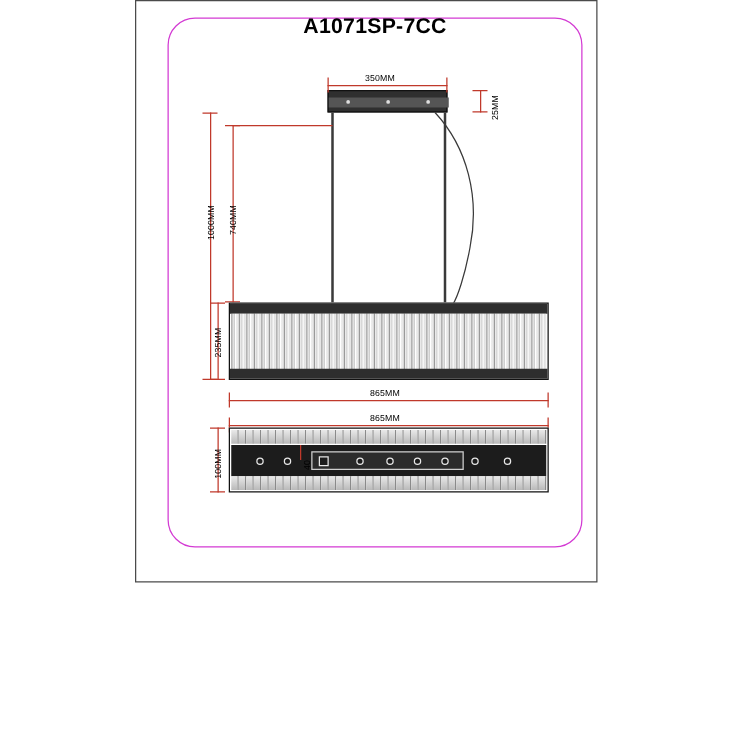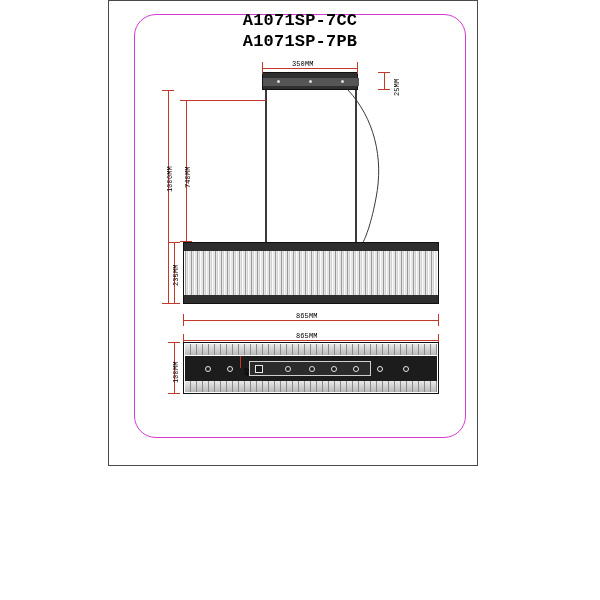--- a/index.html
+++ b/index.html
@@ -11,21 +11,20 @@
     width: 600px;
     height: 600px;
     font-family: "Liberation Sans", sans-serif;
     color: #000000;
     overflow: hidden;
   }
   #stage {
     position: relative;
     width: 569px;
     height: 600px;
-    font-family: Liberation Mono, monospace;
   }
   
   .page-frame {
     position: absolute;
     left: 108px;
     top: 0px;
     width: 370px;
     height: 466px;
     border: 1px solid #4a4a4a;
     box-sizing: border-box;
@@ -228,21 +227,20 @@
 <body>
 
 <div id="stage">
 
   <div class="page-frame"></div>
 
   <div class="guide-rect"></div>
 
   <div class="title-block">
     <div class="title-line">A1071SP-7CC</div>
-    <div class="title-line">A1071SP-7PB</div>
   </div>
 
   <div class="canopy">
     <div class="canopy-inner"></div>
     <div class="canopy-screw" style="left:14px;"></div>
     <div class="canopy-screw" style="left:46px;"></div>
     <div class="canopy-screw" style="left:78px;"></div>
   </div>
 
   <div class="ln ln-h red" style="left:262px; top:68px; width:96px;"></div>

